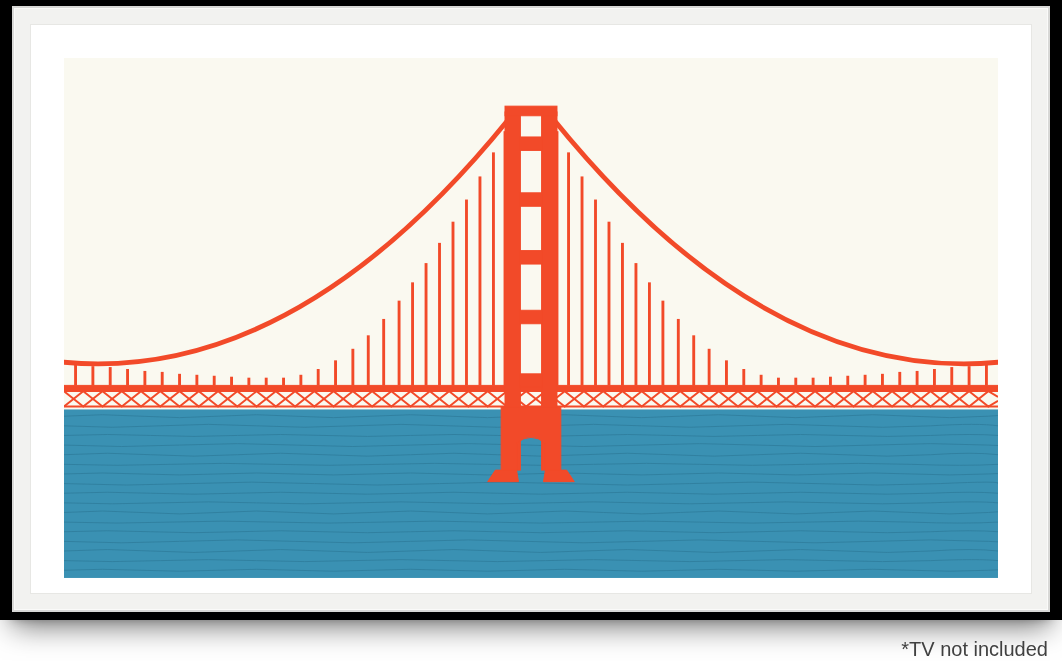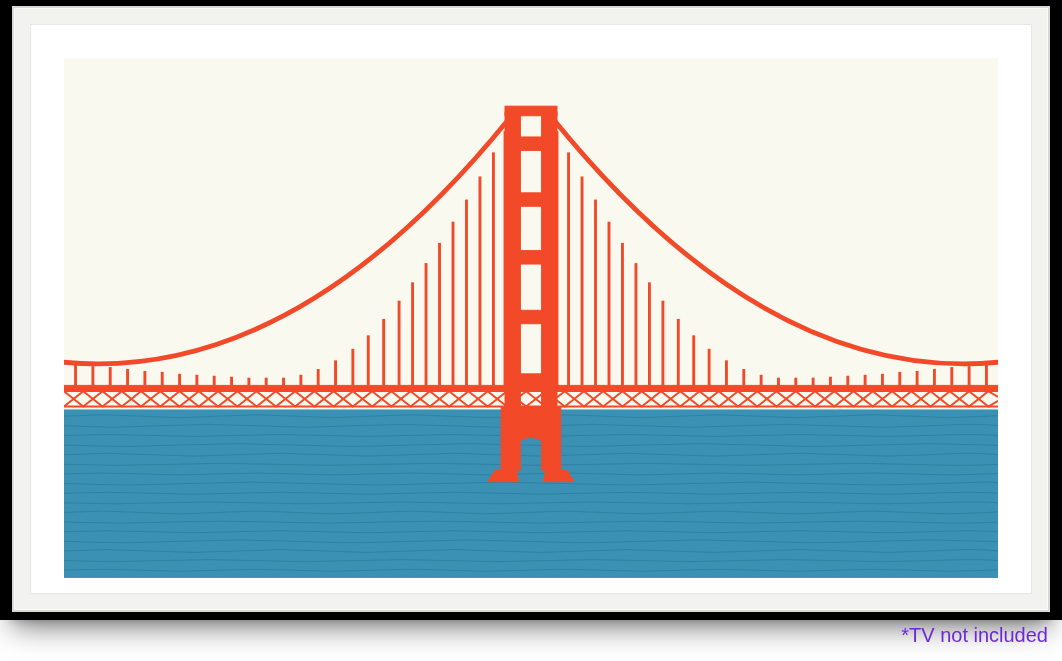--- a/index.html
+++ b/index.html
@@ -45,23 +45,23 @@
       inset 2px 2px 5px rgba(0,0,0,0.12),
       inset -1px -1px 3px rgba(0,0,0,0.05);
   }
   .art {
     position: absolute;
     inset: 0;
   }
   .disclaimer {
     position: absolute;
     right: 14px;
-    bottom: 14px;
+    bottom: 0;
     font-size: 20px;
-    color: #6d28d9;
+    color: #404040;
   }
 </style>
 </head>
 <body>
 
 <div class="stage">
   <div class="frame-outer">
     <div class="frame-bevel">
       <div class="mat">
         <svg class="art" viewBox="0 0 970 540" preserveAspectRatio="none">

